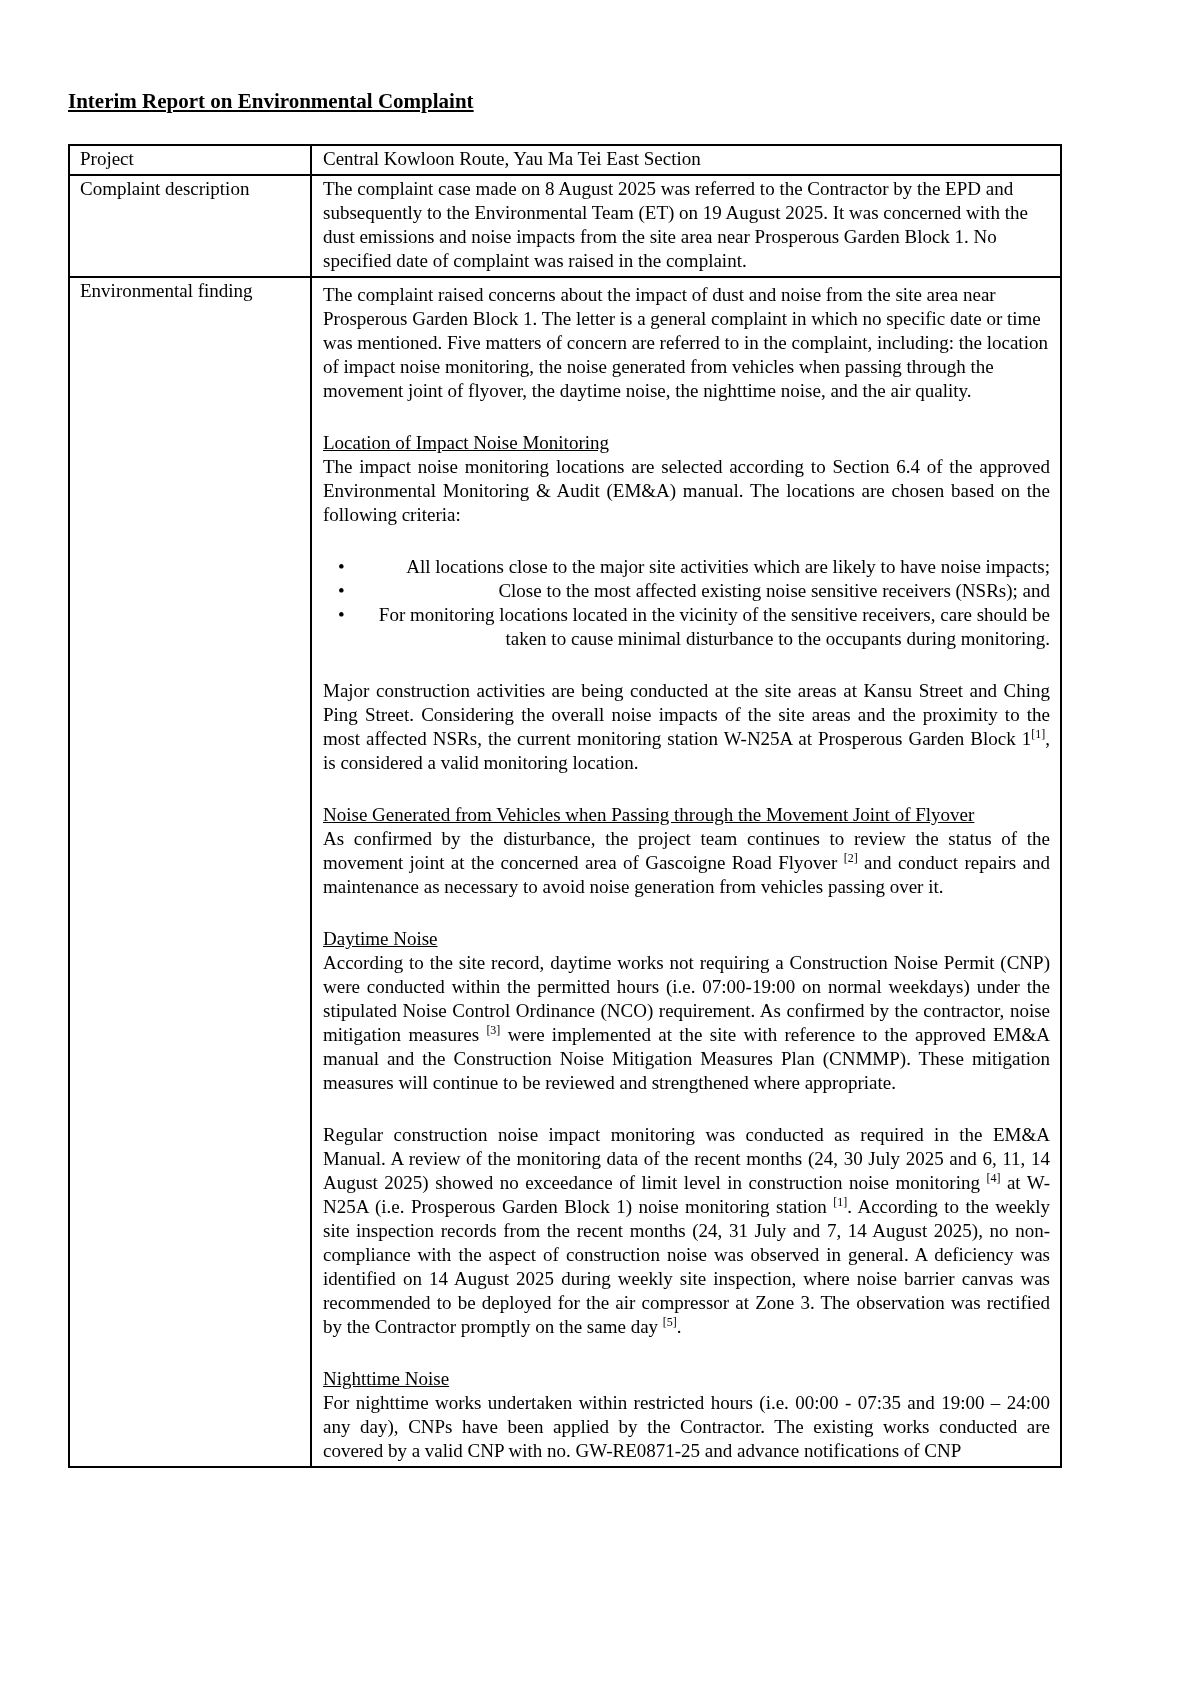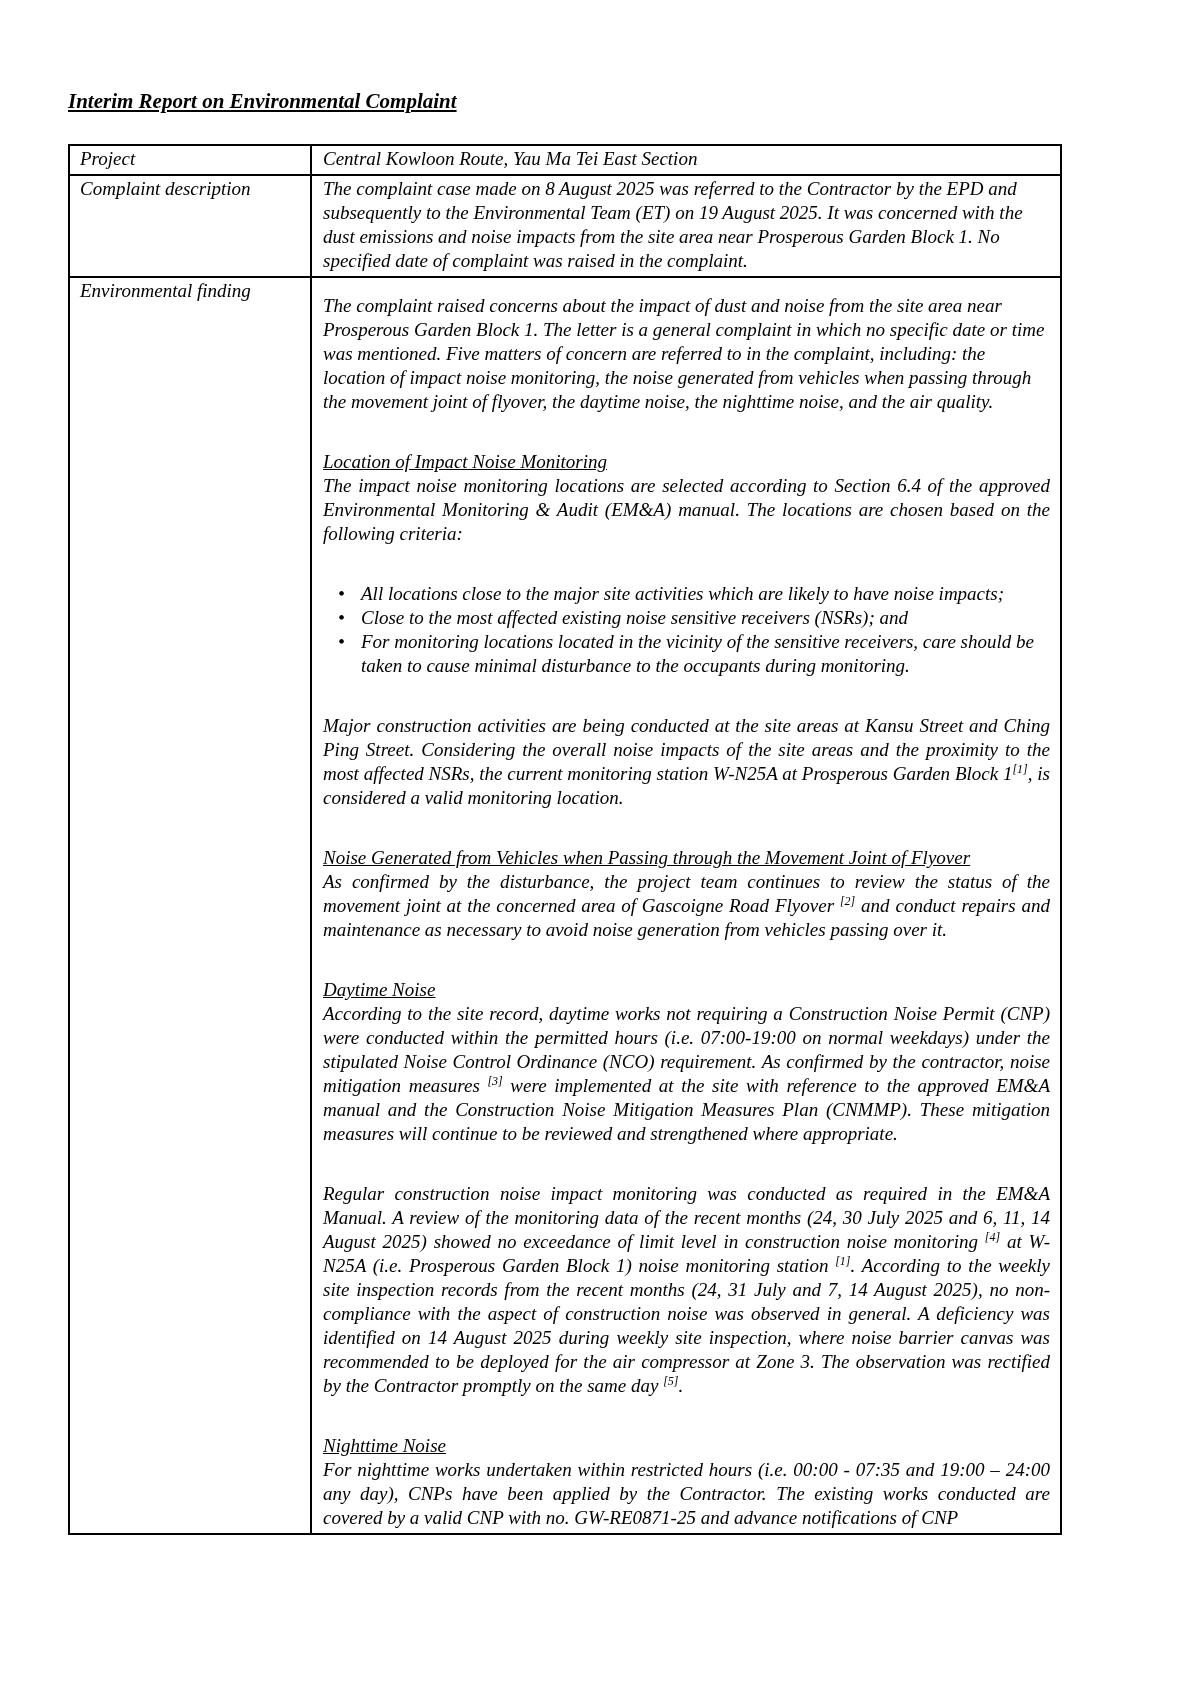--- a/index.html
+++ b/index.html
@@ -4,56 +4,57 @@
 <style>
   * { margin: 0; padding: 0; box-sizing: border-box; }
   html, body { background: #ffffff; }
   body {
     width: 1192px;
     height: 1684px;
     font-family: "Liberation Serif", "DejaVu Serif", serif;
     color: #000;
     overflow: hidden;
   }
-  .page { padding: 88px 65px 2px 68px; font-style: italic; }
+  .page { padding: 88px 65px 2px 68px; }
   .doc-title {
     font-size: 21px;
     font-weight: bold;
     text-decoration: underline;
     line-height: 26px;
     margin-bottom: 30px;
   }
   table.report {
     border-collapse: collapse;
     width: 994px;
     table-layout: fixed;
   }
   table.report td {
     border: 2px solid #000;
     vertical-align: top;
     font-size: 19px;
     line-height: 24px;
   }
   td.cell-label { width: 242px; padding: 1px 8px 3px 10px; }
   td.cell-value { padding: 1px 10px 3px 11px; }
-  .blk { margin-top: 36px; }
-  .blk.first { margin-top: 15px; }
+  .blk { margin-top: 28px; }
+  .blk.first { margin-top: 4px; }
   p.para { text-align: left; }
   p.para.just { text-align: justify; }
   h2.subhead {
     font-size: 19px;
     font-weight: normal;
     text-decoration: underline;
     line-height: 24px;
   }
   ul.bullets { list-style: none; }
   ul.bullets li {
     position: relative;
     padding-left: 38px;
     line-height: 24px;
+    text-align: right;
   }
   ul.bullets li::before {
     content: "\2022";
     position: absolute;
     left: 15px;
   }
   sup {
     font-size: 12px;
     line-height: 0;
     vertical-align: super;

